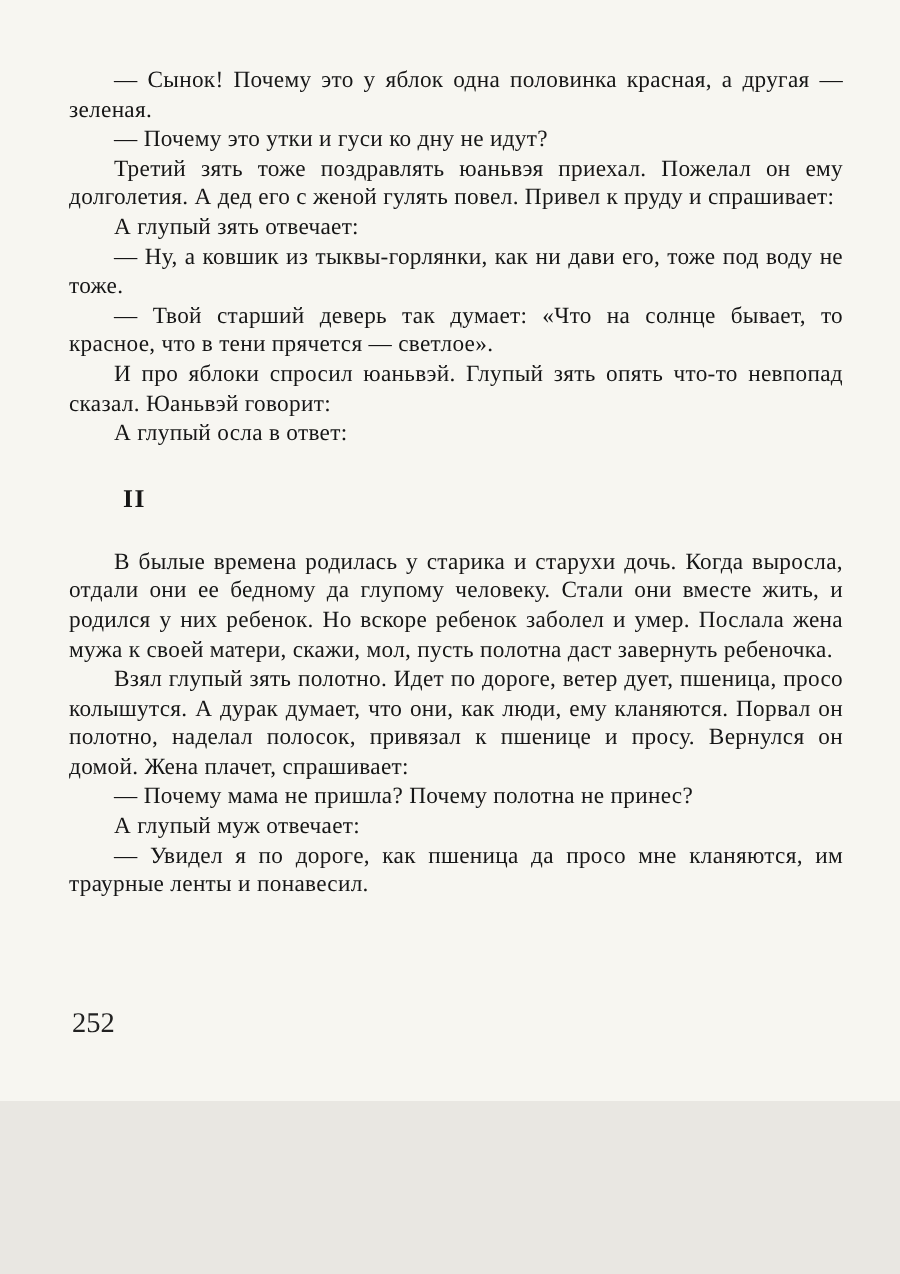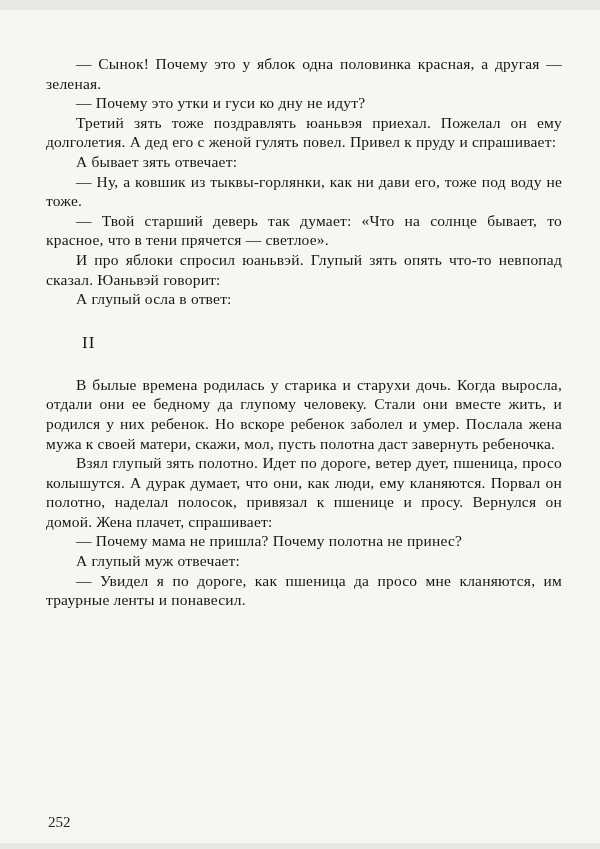--- a/index.html
+++ b/index.html
@@ -4,22 +4,22 @@
 <style>
   html, body {
     margin: 0;
     padding: 0;
     background: #e9e7e2;
     font-family: "Liberation Serif", "DejaVu Serif", serif;
   }
   .page {
     position: relative;
     width: 600px;
-    height: 833px;
-    margin: 10px auto;
+    height: 734px;
+    margin: 0 auto;
     background: #f7f6f1;
     color: #161616;
     box-sizing: border-box;
     overflow: hidden;
   }
   .text-block {
     position: absolute;
     top: 44px;
     left: 46px;
     right: 38px;
@@ -31,40 +31,40 @@
     text-align: justify;
     text-indent: 30px;
     letter-spacing: 0.2px;
   }
   .text-block .heading {
     margin: 24px 0 22px 0;
     font-size: 17px;
     line-height: 20px;
     text-align: left;
     text-indent: 36px;
-    font-weight: normal;
+    font-weight: bold;
     letter-spacing: 1px;
   }
   .page-number {
     position: absolute;
     left: 48px;
-    bottom: 12px;
-    font-size: 15px;
+    bottom: 40px;
+    font-size: 19px;
     color: #222;
   }
 </style>
 </head>
 <body>
 
 <div class="page">
   <div class="text-block">
       <p>— Сынок! Почему это у яблок одна половинка красная, а другая — зеленая.</p>
       <p>— Почему это утки и гуси ко дну не идут?</p>
       <p>Третий зять тоже поздравлять юаньвэя приехал. Пожелал он ему долголетия. А дед его с женой гулять повел. Привел к пруду и спрашивает:</p>
-      <p>А бывает зять отвечает:</p>
+      <p>А глупый зять отвечает:</p>
       <p>— Ну, а ковшик из тыквы-горлянки, как ни дави его, тоже под воду не тоже.</p>
       <p>— Твой старший деверь так думает: «Что на солнце бывает, то красное, что в тени прячется — светлое».</p>
       <p>И про яблоки спросил юаньвэй. Глупый зять опять что-то невпопад сказал. Юаньвэй говорит:</p>
       <p>А глупый осла в ответ:</p>
       <p class="heading">II</p>
       <p>В былые времена родилась у старика и старухи дочь. Когда выросла, отдали они ее бедному да глупому человеку. Стали они вместе жить, и родился у них ребенок. Но вскоре ребенок заболел и умер. Послала жена мужа к своей матери, скажи, мол, пусть полотна даст завернуть ребеночка.</p>
       <p>Взял глупый зять полотно. Идет по дороге, ветер дует, пшеница, просо колышутся. А дурак думает, что они, как люди, ему кланяются. Порвал он полотно, наделал полосок, привязал к пшенице и просу. Вернулся он домой. Жена плачет, спрашивает:</p>
       <p>— Почему мама не пришла? Почему полотна не принес?</p>
       <p>А глупый муж отвечает:</p>
       <p>— Увидел я по дороге, как пшеница да просо мне кланяются, им траурные ленты и понавесил.</p>

